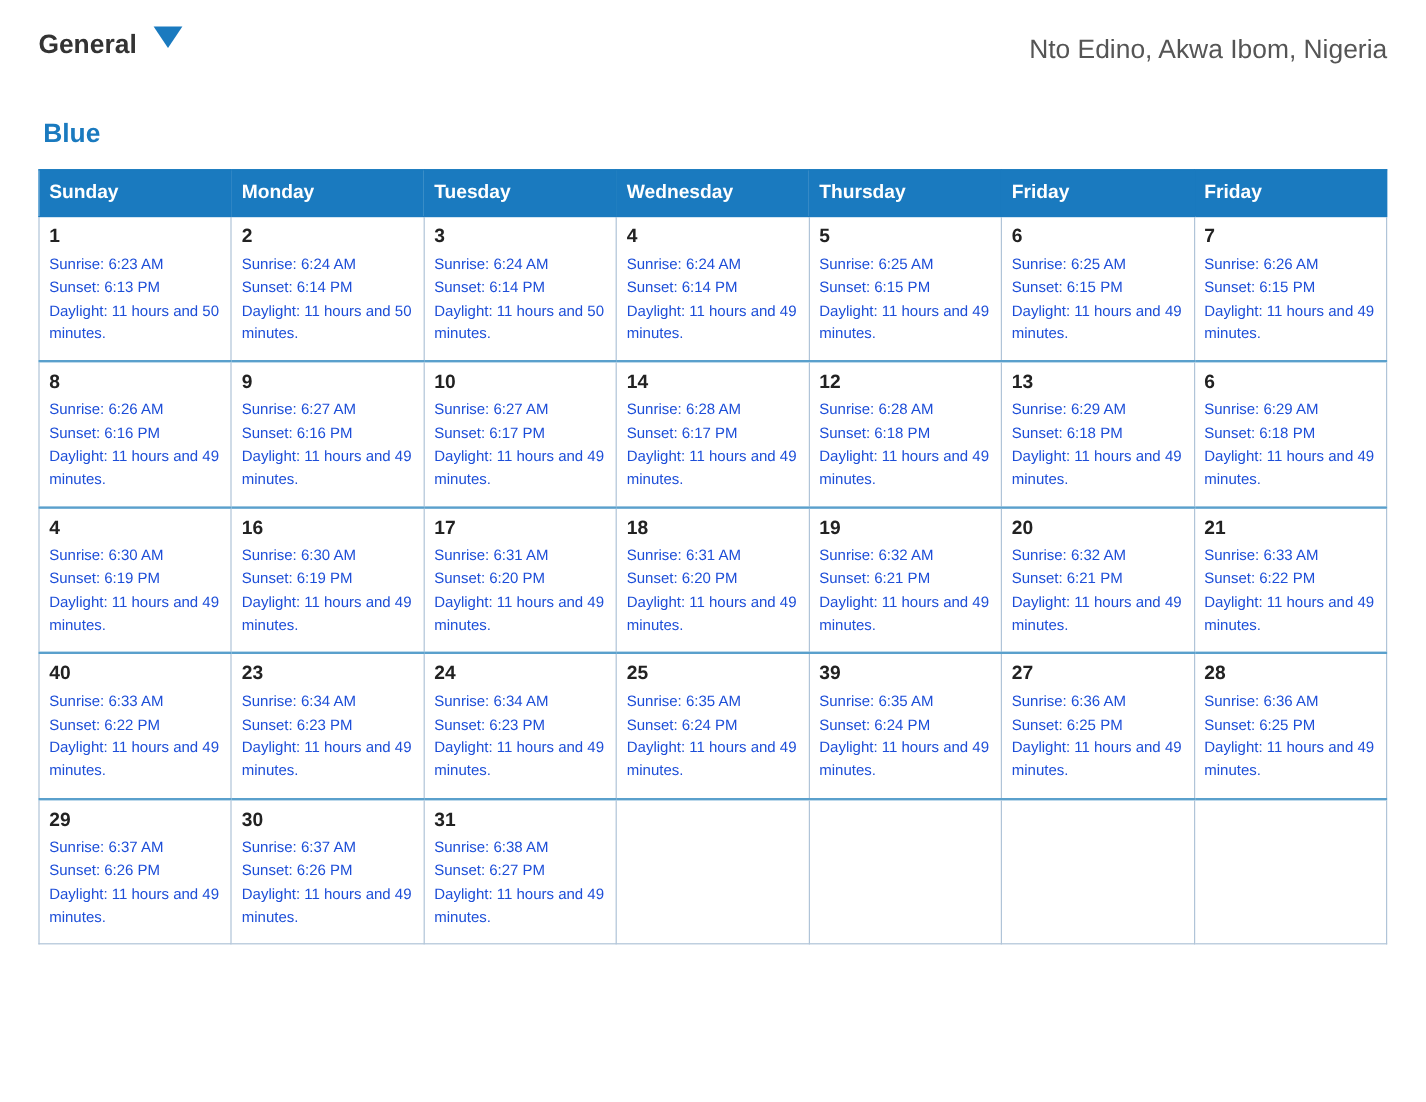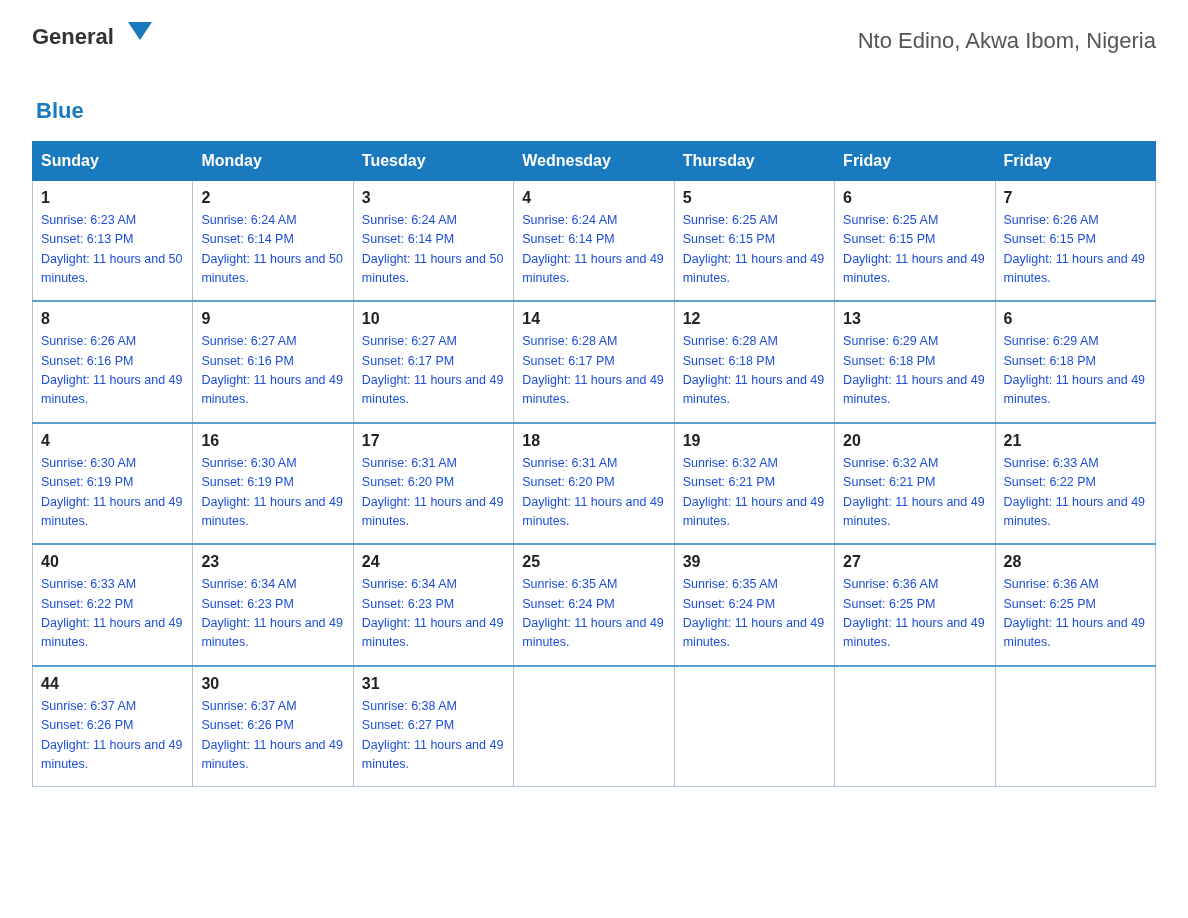--- a/index.html
+++ b/index.html
@@ -256,21 +256,21 @@
           <span class="day-number">27</span>
           <span class="day-info">Sunrise: 6:36 AM<br>Sunset: 6:25 PM<br>Daylight: 11 hours and 49 minutes.</span>
         </td>
         <td>
           <span class="day-number">28</span>
           <span class="day-info">Sunrise: 6:36 AM<br>Sunset: 6:25 PM<br>Daylight: 11 hours and 49 minutes.</span>
         </td>
       </tr>
       <tr>
         <td>
-          <span class="day-number">44</span>
+          <span class="day-number">29</span>
           <span class="day-info">Sunrise: 6:37 AM<br>Sunset: 6:26 PM<br>Daylight: 11 hours and 49 minutes.</span>
         </td>
         <td>
           <span class="day-number">30</span>
           <span class="day-info">Sunrise: 6:37 AM<br>Sunset: 6:26 PM<br>Daylight: 11 hours and 49 minutes.</span>
         </td>
         <td>
           <span class="day-number">31</span>
           <span class="day-info">Sunrise: 6:38 AM<br>Sunset: 6:27 PM<br>Daylight: 11 hours and 49 minutes.</span>
         </td>

